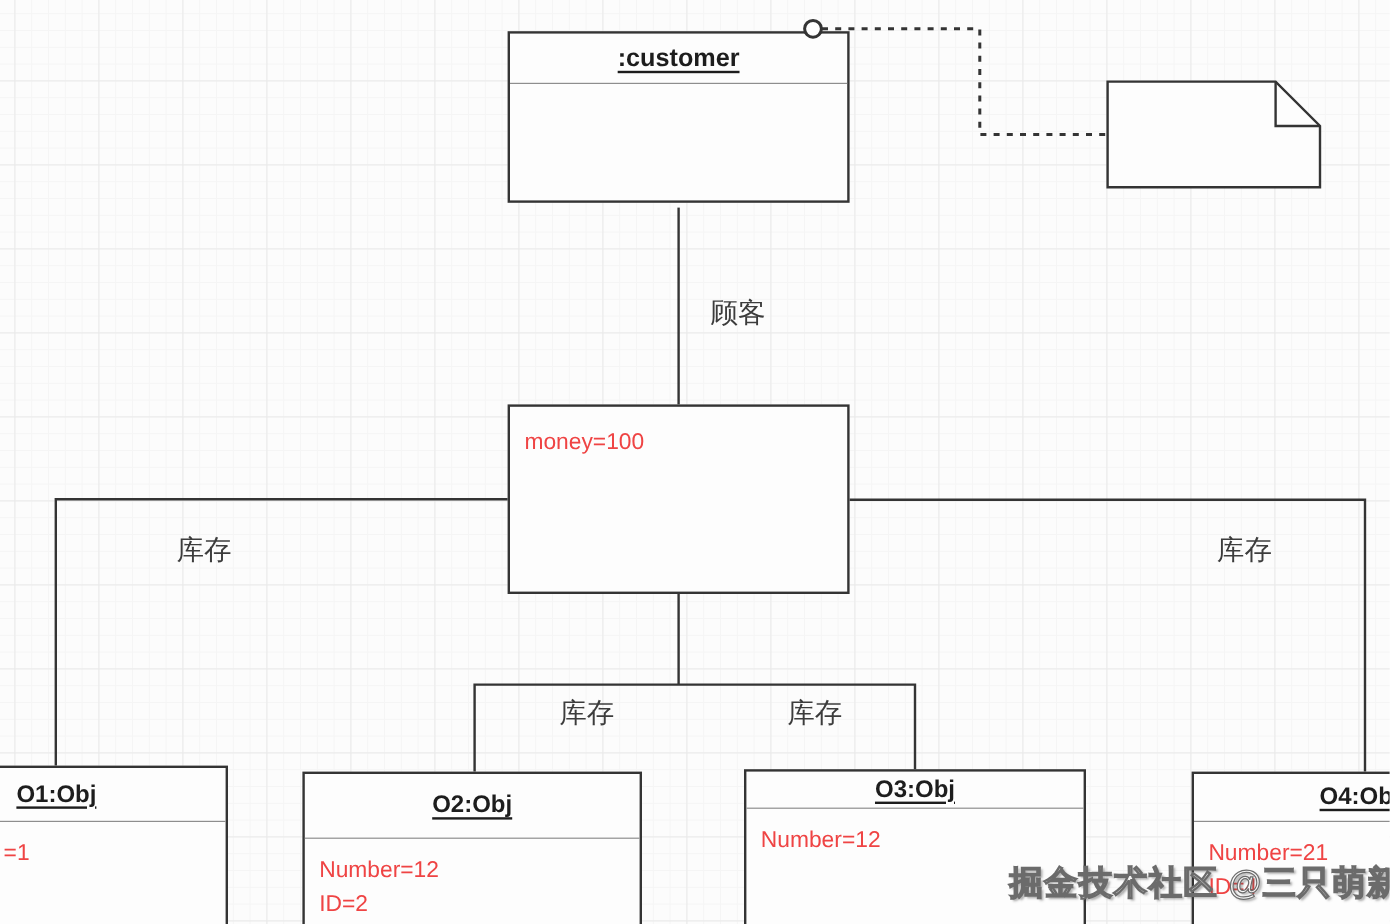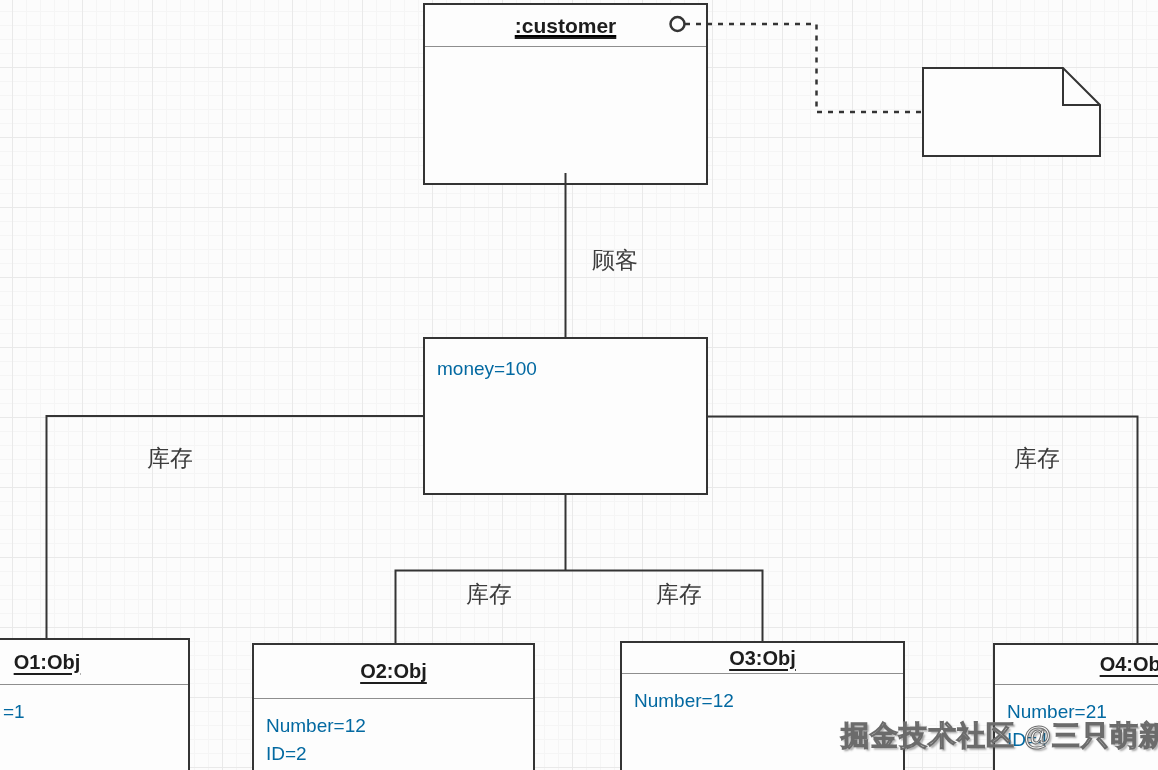--- a/index.html
+++ b/index.html
@@ -18,21 +18,21 @@
   .obj-box{
     position:absolute;box-sizing:border-box;z-index:2;
     background:#fdfdfd;border:2px solid #343434;
   }
   .obj-title{
     display:flex;align-items:center;justify-content:center;
     box-sizing:border-box;color:#1d1d1d;font-weight:bold;font-size:20px;
     border-bottom:1.5px solid #8e8e8e;
   }
   .obj-title .u{text-decoration:underline;text-decoration-thickness:2px;text-underline-offset:4px;}
-  .obj-body{box-sizing:border-box;padding:13px 10px 0 12px;color:#0369a1;font-size:19px;line-height:28px;}
+  .obj-body{box-sizing:border-box;padding:13px 10px 0 12px;color:#ef4444;font-size:19px;line-height:28px;}
   .zh-label{
     position:absolute;z-index:4;color:#3c3c3c;font-size:23px;line-height:24px;white-space:nowrap;
   }
   .wire-layer{position:absolute;left:0;top:0;z-index:3;pointer-events:none;}
   .note-text{
     position:absolute;z-index:4;text-align:center;color:#2a2a2a;font-size:21px;
   }
   .watermark{
     position:absolute;z-index:10;font-size:28px;font-weight:bold;letter-spacing:1px;white-space:nowrap;
     color:rgba(250,250,250,0.92);
@@ -58,21 +58,21 @@
     <path d="M395.5 643 V570.5 H762.5 V641" fill="none" stroke="#343434" stroke-width="2"></path>
 
     <path d="M685 24 H816.5 V112 H921" fill="none" stroke="#343434" stroke-width="2.5" stroke-dasharray="5 6"></path>
 
     <circle cx="677.5" cy="24" r="7" fill="#fdfdfd" stroke="#343434" stroke-width="2.5"></circle>
 
     <path d="M923 68 H1063 L1100 105 V156 H923 Z" fill="#fdfdfd" stroke="#343434" stroke-width="2"></path>
     <path d="M1063 68 V105 H1100" fill="none" stroke="#343434" stroke-width="2"></path>
   </svg>
 
-  <div class="obj-box" style="left:423px;top:3px;width:285px;height:182px;text-decoration:underline;">
+  <div class="obj-box" style="left:423px;top:26px;width:285px;height:143px;">
     <div class="obj-title" style="height:42px;font-size:21px;">
       <span class="u">:customer</span>
     </div>
     <div class="obj-body"></div>
   </div>
 
   <div class="obj-box" style="left:423px;top:337px;width:285px;height:158px;">
     <div class="obj-body" style="padding-top:16px;">
       <div>money=100</div>
     </div>

